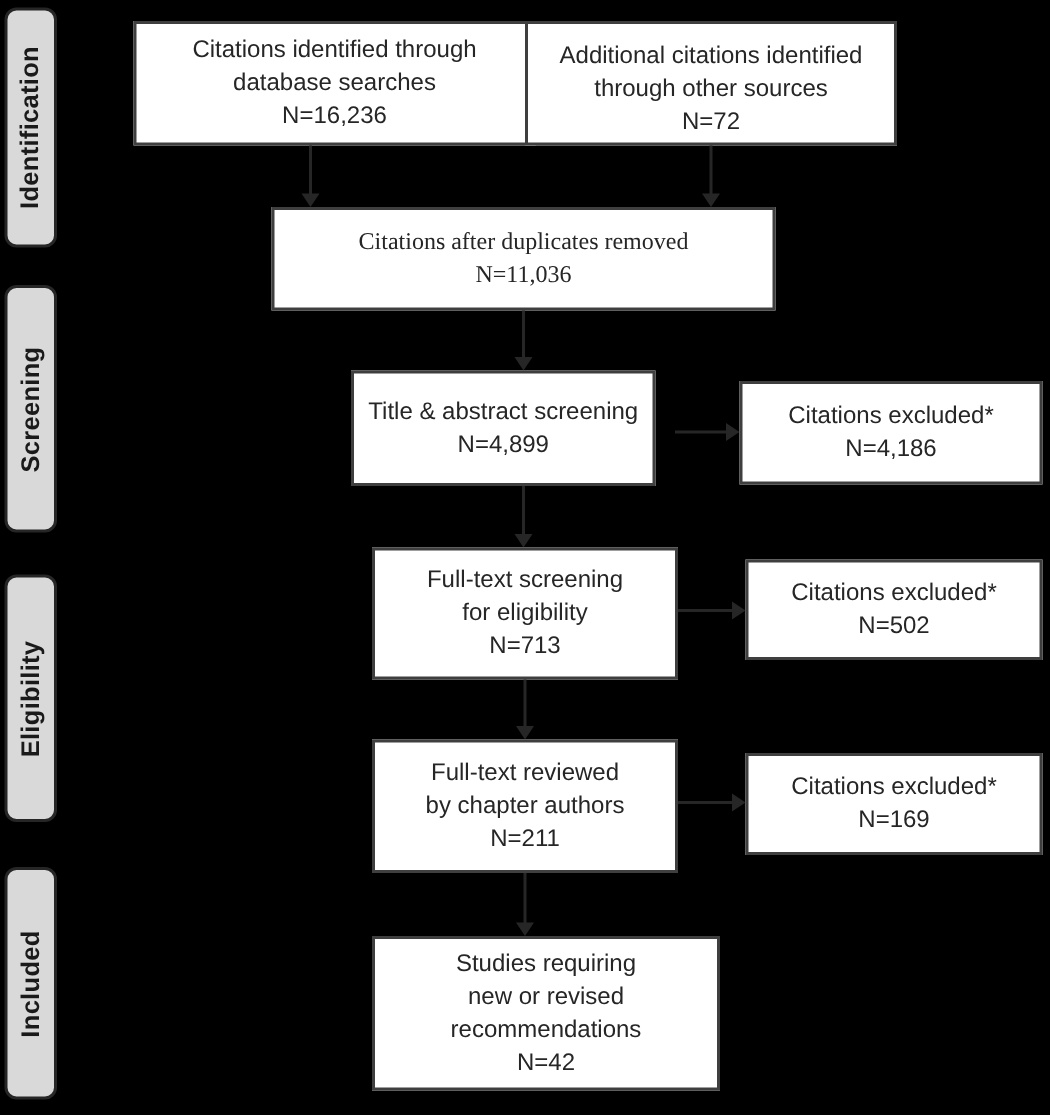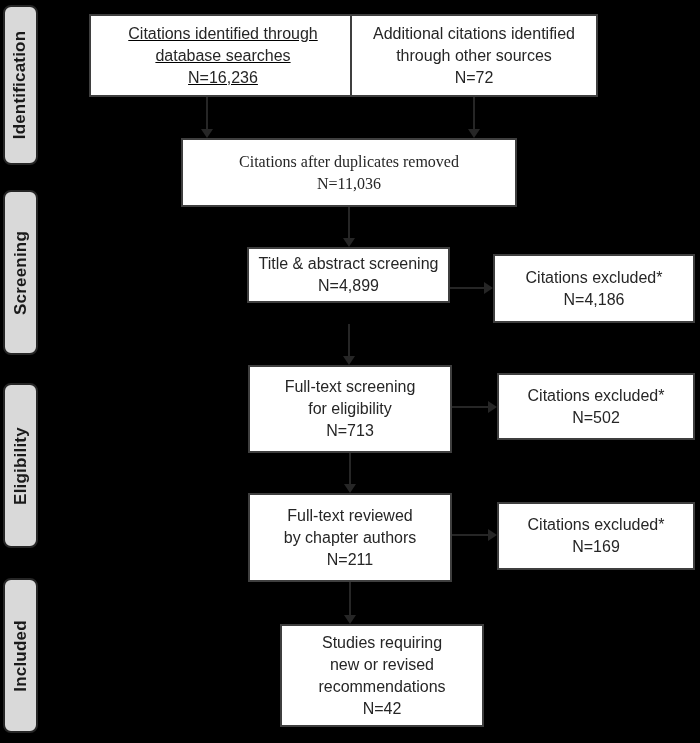--- a/index.html
+++ b/index.html
@@ -72,35 +72,35 @@
   <div class="stage" style="top:190px;height:165px;">
     <span class="stage-text">Screening</span>
   </div>
   <div class="stage" style="top:383px;height:165px;">
     <span class="stage-text">Eligibility</span>
   </div>
   <div class="stage" style="top:578px;height:155px;">
     <span class="stage-text">Included</span>
   </div>
 
-  <div class="box" style="left:89px;top:14px;width:268px;height:83px;text-decoration:underline;">
+  <div class="box" style="left:89px;top:14px;width:268px;height:83px;">
     <span class="box-text">Citations identified through
 database searches
 N=16,236</span>
   </div>
-  <div class="box" style="left:350px;top:14px;width:248px;height:83px;">
+  <div class="box" style="left:350px;top:14px;width:248px;height:83px;align-items:flex-end;">
     <span class="box-text">Additional citations identified
 through other sources
 N=72</span>
   </div>
   <div class="box" style="left:181px;top:138px;width:336px;height:69px;font-family:Liberation Serif, serif;">
     <span class="box-text">Citations after duplicates removed
 N=11,036</span>
   </div>
-  <div class="box" style="left:247px;top:247px;width:203px;height:56px;">
+  <div class="box" style="left:234px;top:247px;width:203px;height:77px;">
     <span class="box-text">Title &amp; abstract screening
 N=4,899</span>
   </div>
   <div class="box" style="left:493px;top:254px;width:202px;height:69px;">
     <span class="box-text">Citations excluded*
 N=4,186</span>
   </div>
   <div class="box" style="left:248px;top:365px;width:204px;height:88px;align-items:center;">
     <span class="box-text">Full-text screening
 for eligibility
@@ -112,21 +112,21 @@
   </div>
   <div class="box" style="left:248px;top:493px;width:204px;height:89px;">
     <span class="box-text">Full-text reviewed
 by chapter authors
 N=211</span>
   </div>
   <div class="box" style="left:497px;top:502px;width:198px;height:68px;">
     <span class="box-text">Citations excluded*
 N=169</span>
   </div>
-  <div class="box" style="left:248px;top:624px;width:204px;height:103px;margin-left:32px;">
+  <div class="box" style="left:248px;top:624px;width:232px;height:103px;">
     <span class="box-text">Studies requiring
 new or revised
 recommendations
 N=42</span>
   </div>
 
   <div class="arrow-v" style="left:201px;top:97px;height:41px;">
       <i class="stem"></i>
       <i class="head"></i>
     </div>

